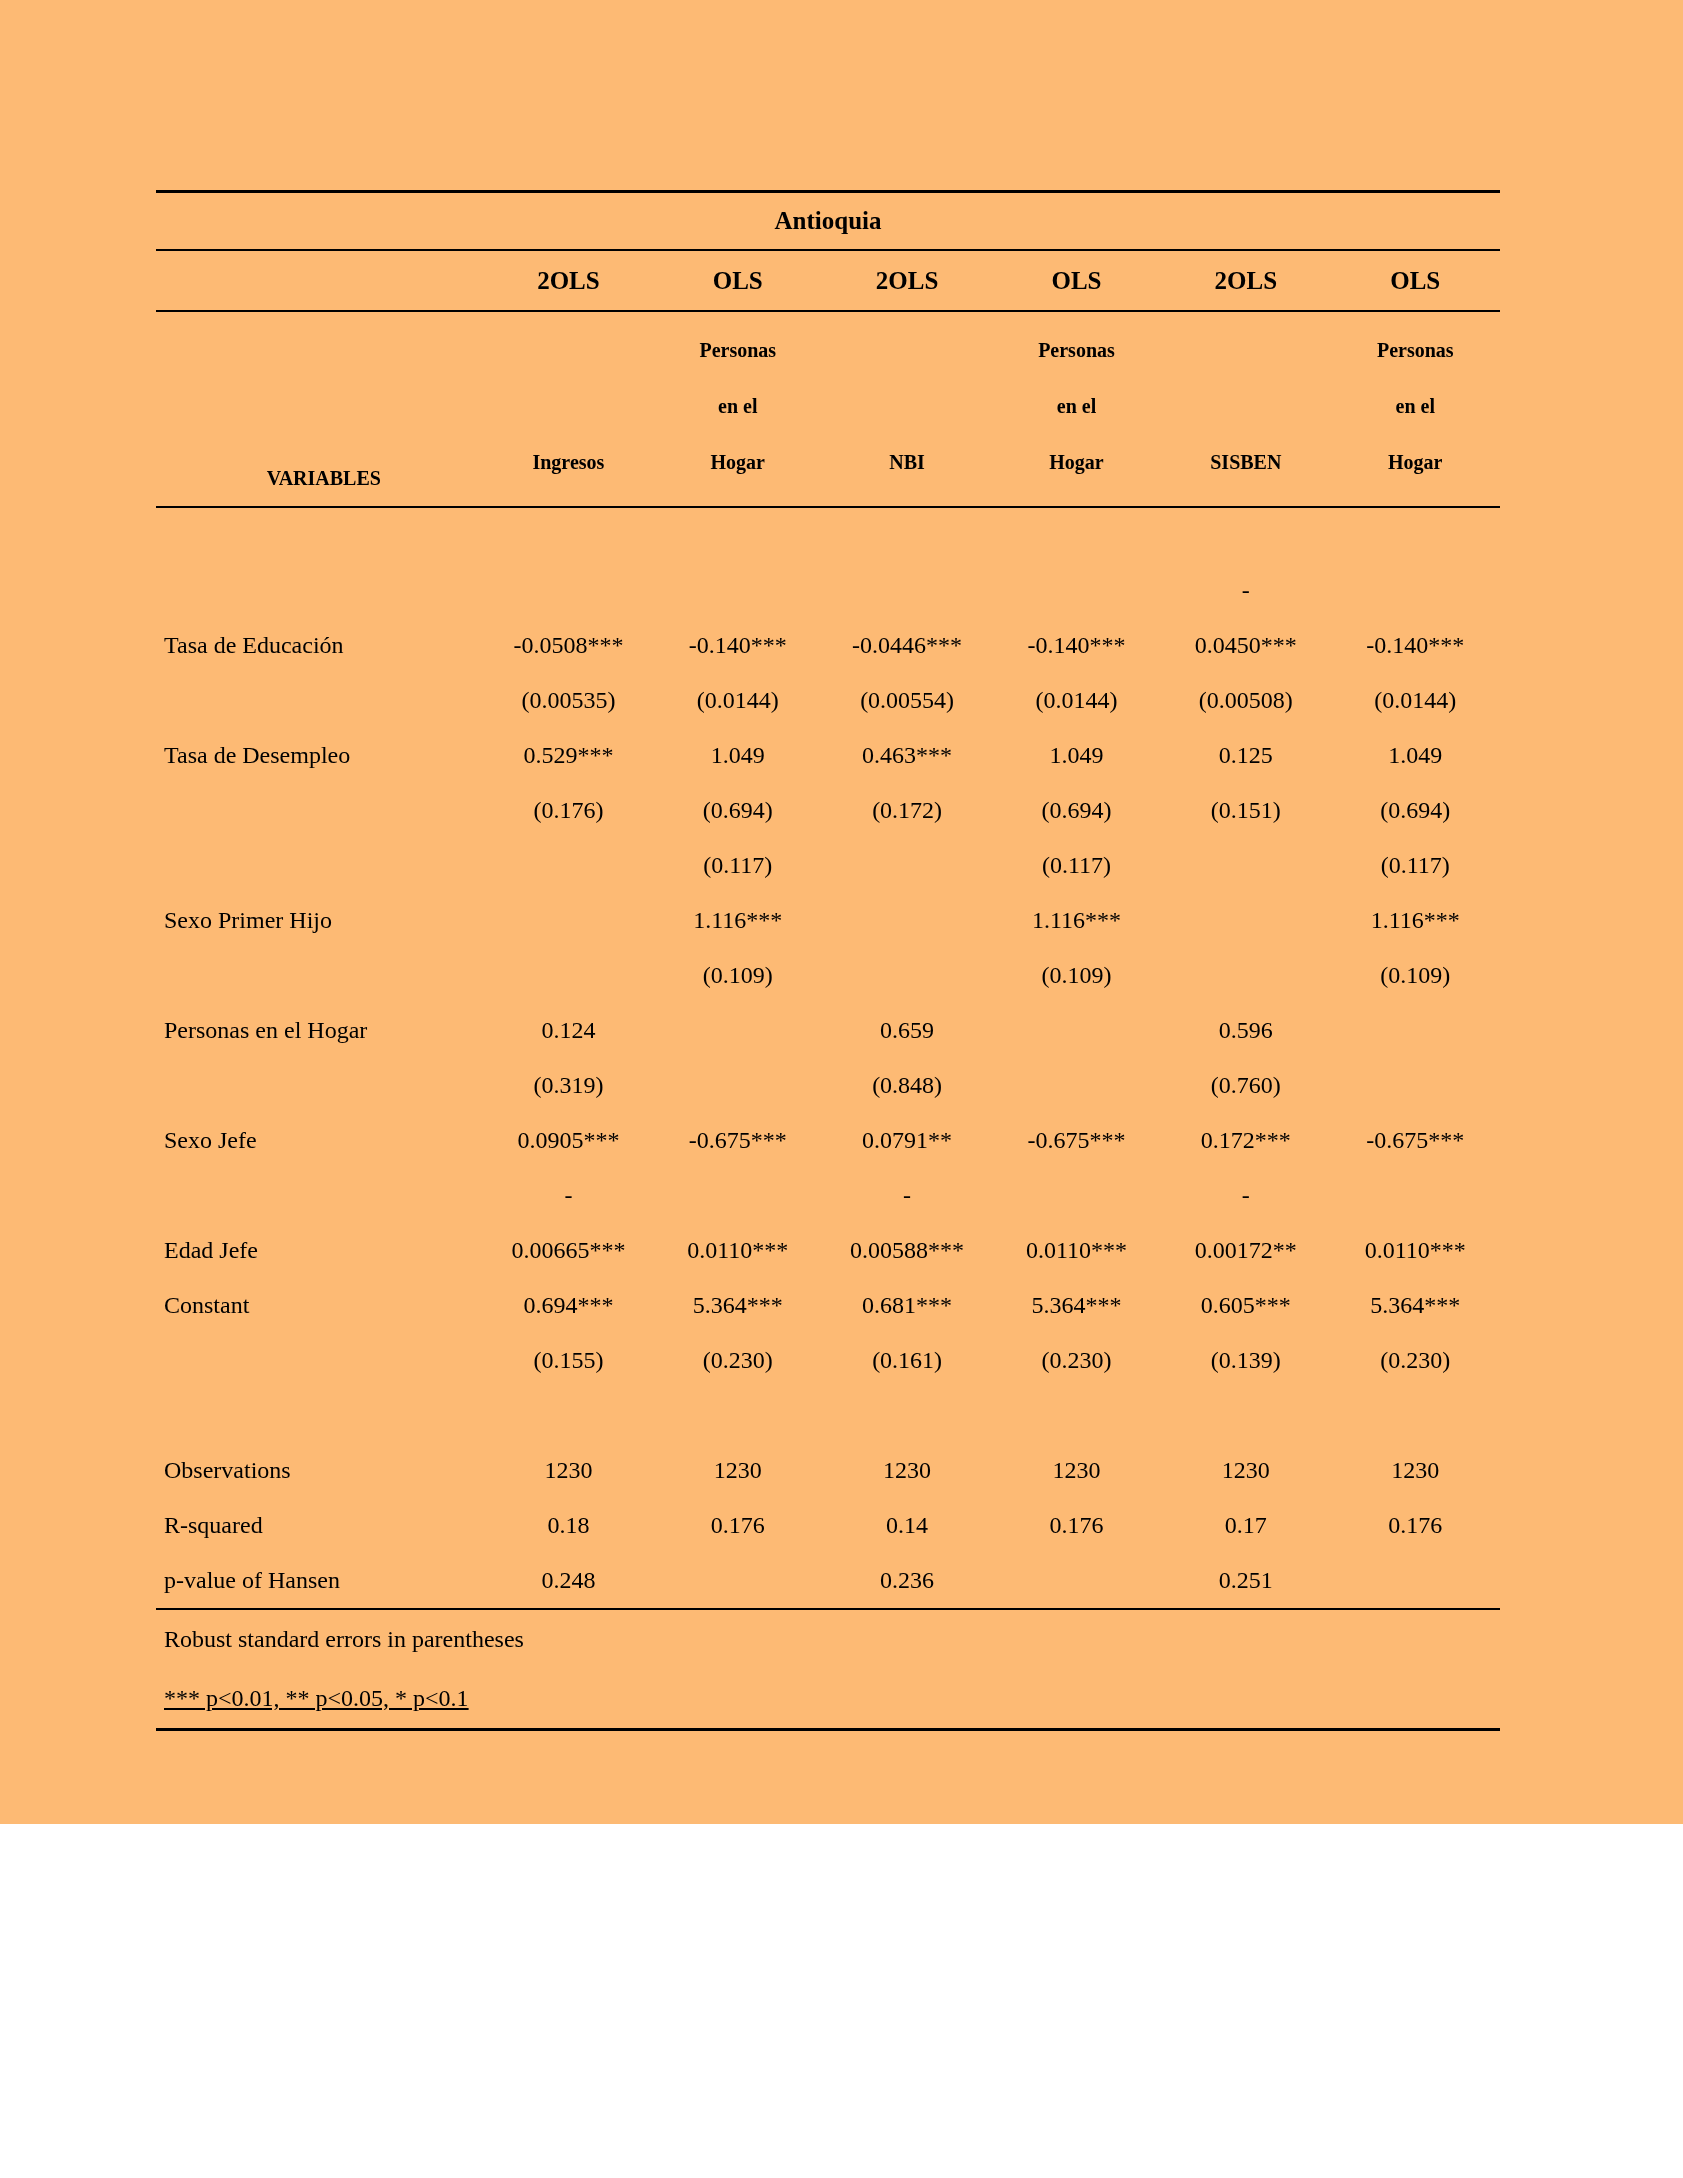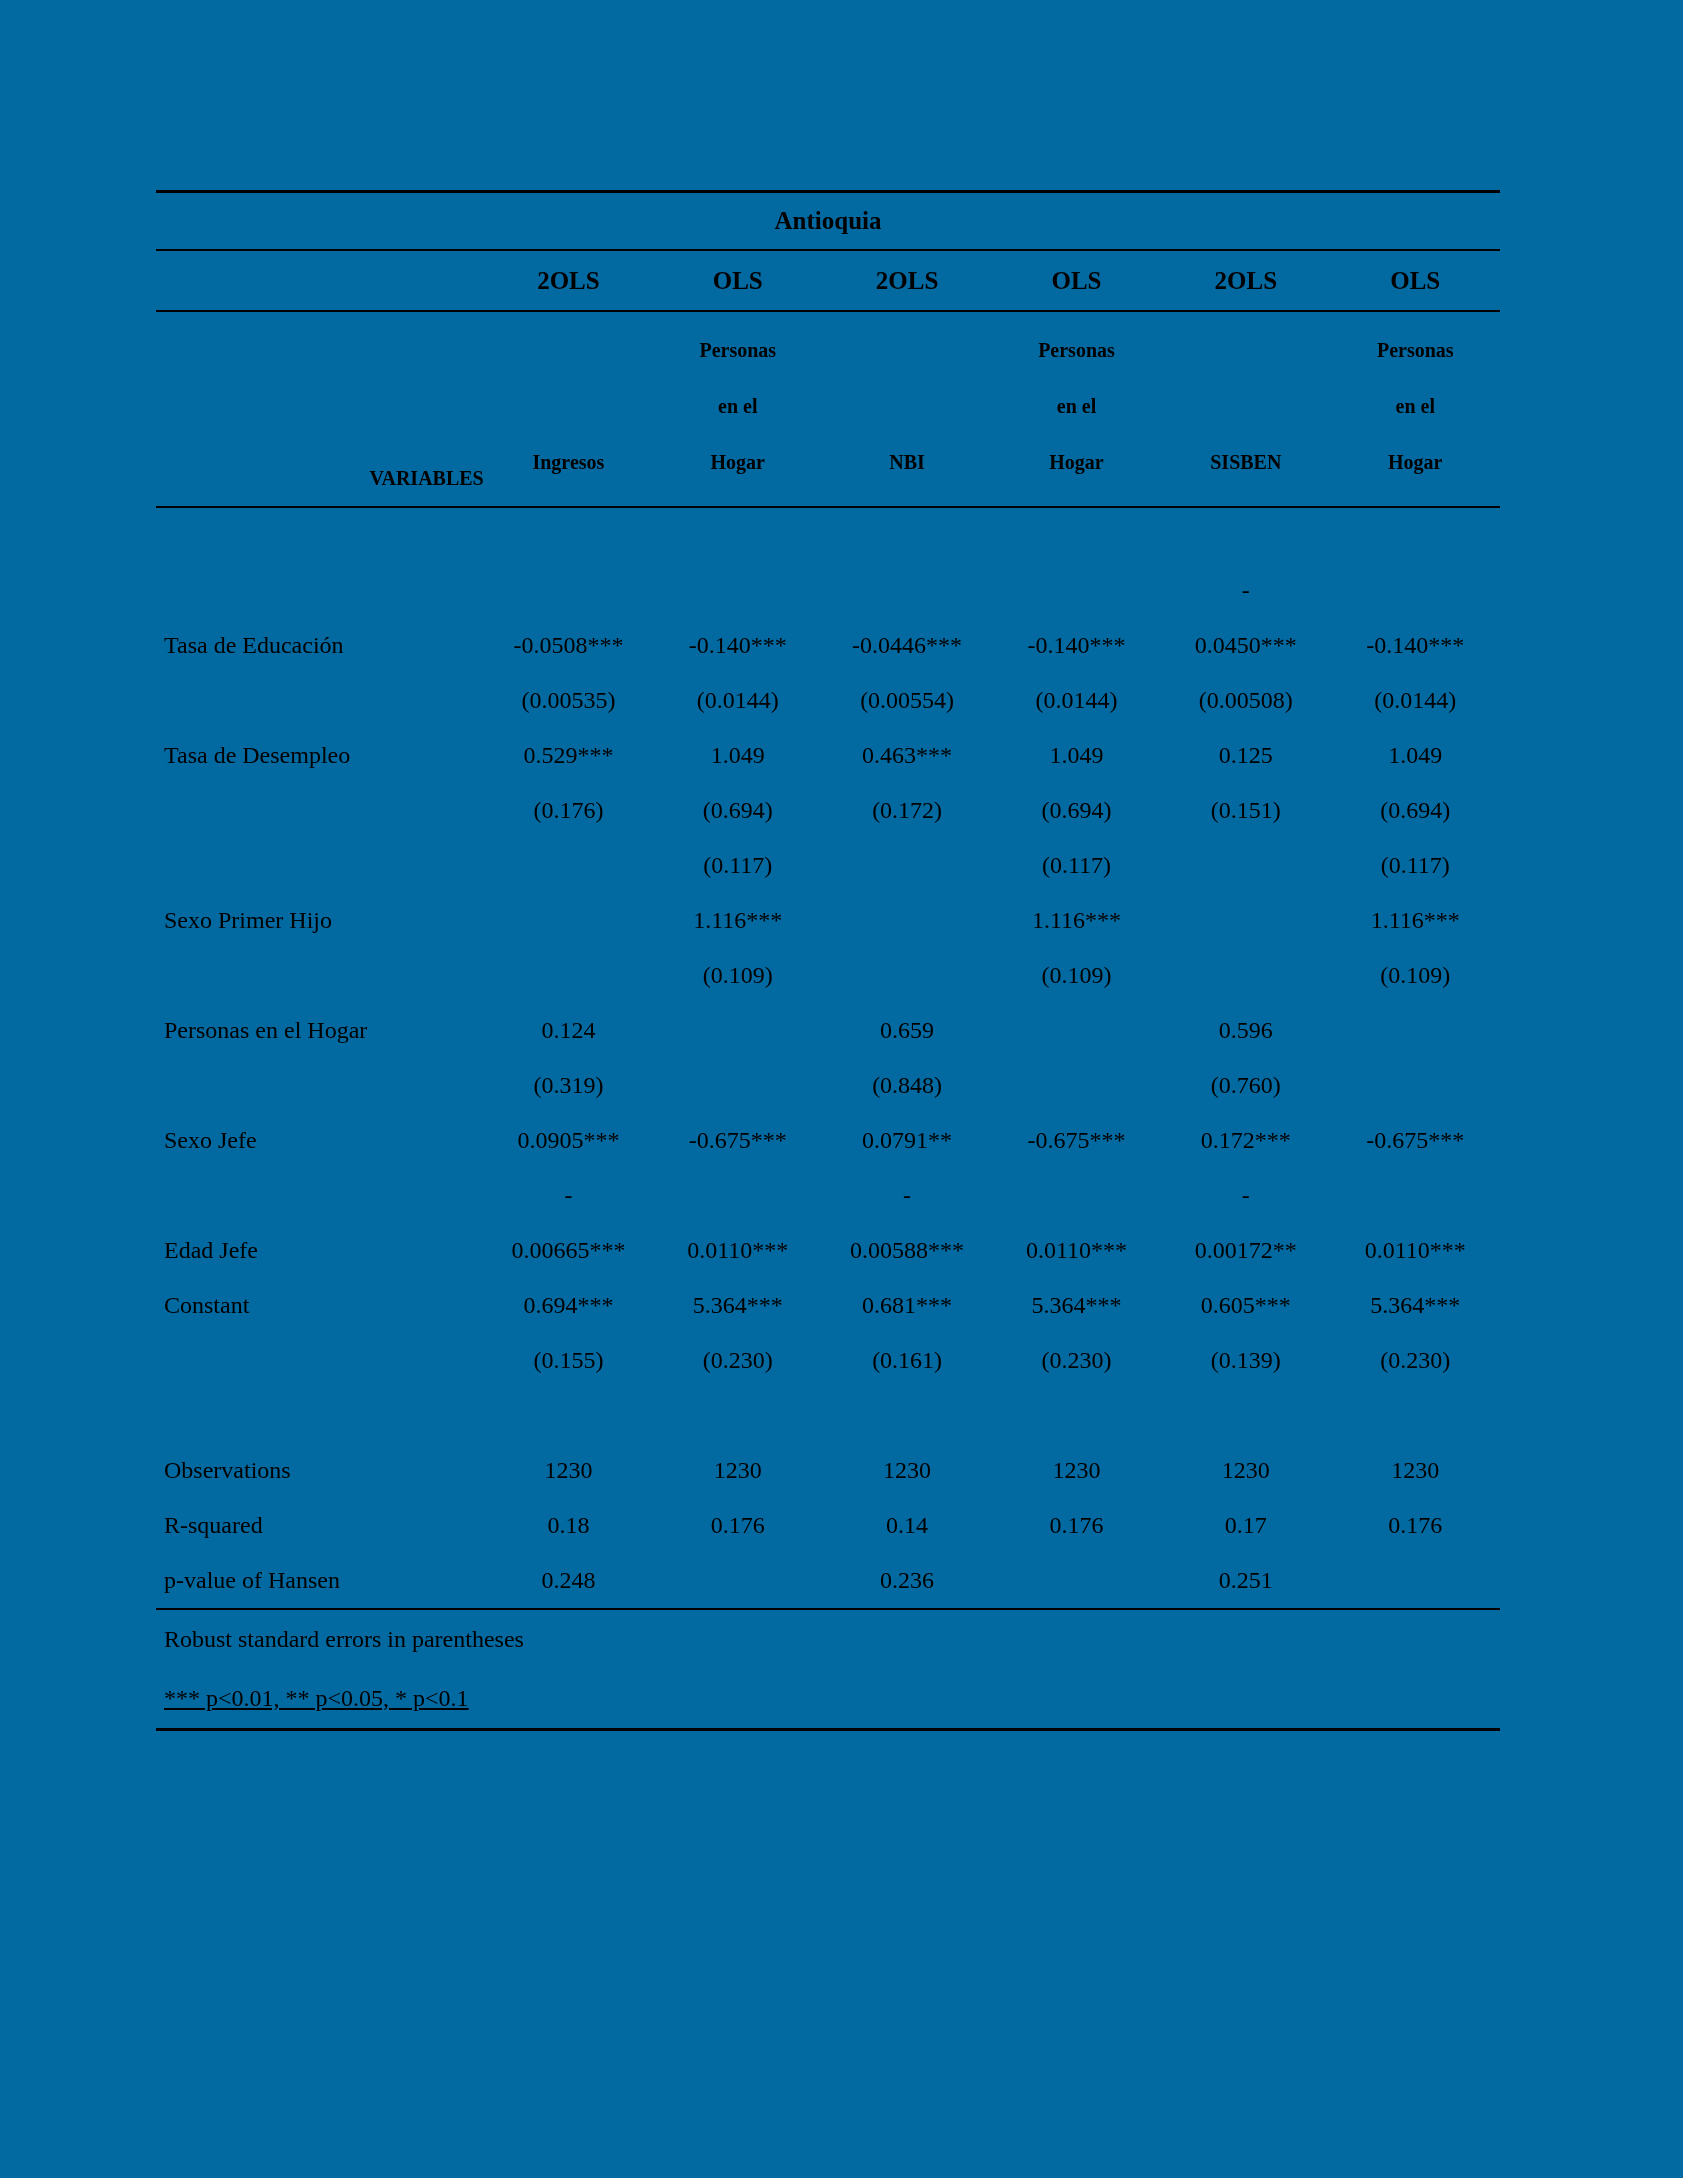--- a/index.html
+++ b/index.html
@@ -5,22 +5,22 @@
   html, body {
     margin: 0;
     padding: 0;
     background: #ffffff;
     color: #000000;
     font-family: "Liberation Serif", serif;
   }
   .page {
     position: relative;
     width: 1683px;
-    height: 2178px;
-    background: #0369a1;
+    height: 1824px;
+    background: #fdba74;
     overflow: hidden;
   }
   table.regtable {
     position: absolute;
     left: 156px;
     top: 190px;
     width: 1344px;
     border-collapse: collapse;
     table-layout: fixed;
     font-size: 24px;
@@ -53,21 +53,21 @@
   
   tr.head-row td {
     border-bottom: 2px solid #000;
     vertical-align: bottom;
     text-align: center;
     font-weight: bold;
     font-size: 20px;
     padding: 10px 0 16px 0;
   }
   tr.head-row td.lbl {
-    text-align: right;
+    text-align: center;
     padding-left: 8px;
   }
   tr.head-row .hline {
     line-height: 56px;
     height: 56px;
   }
 
   
   tbody td {
     height: 55px;

